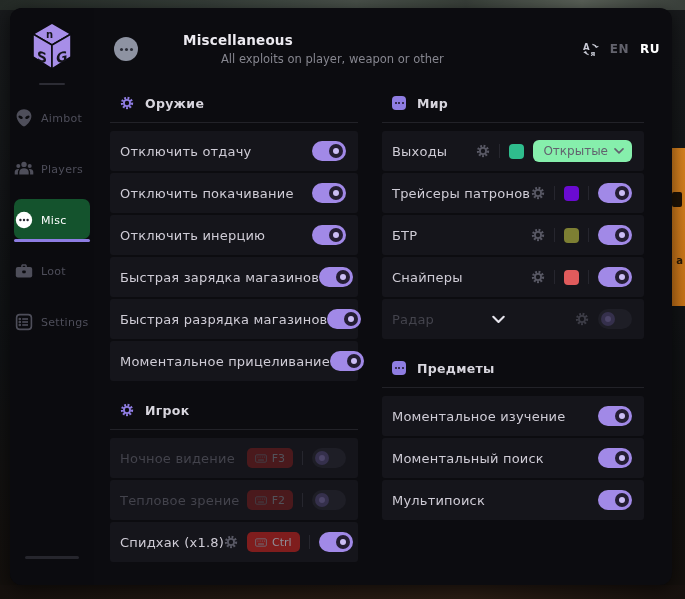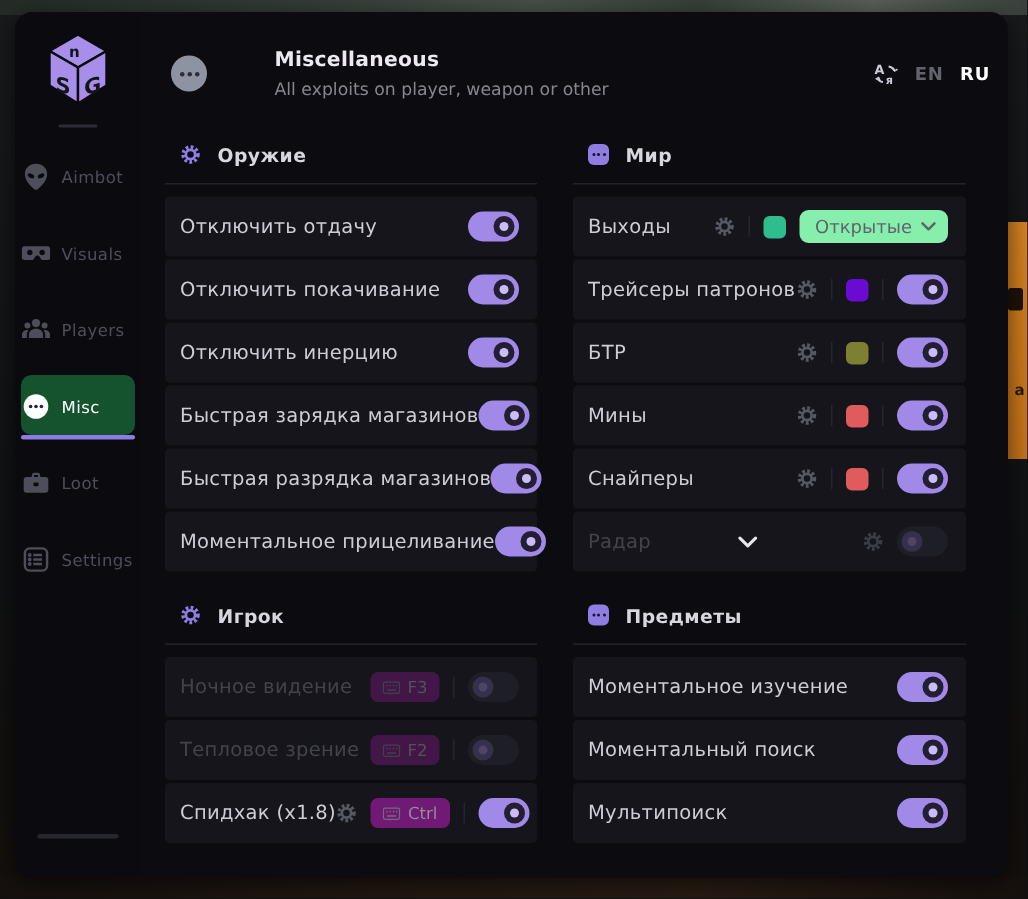--- a/index.html
+++ b/index.html
@@ -40,21 +40,21 @@
   .sidebar-handle{margin-top:auto;margin-bottom:26px;width:54px;height:3px;background:#26262d;border-radius:2px;}
 
   
   .main{flex:1;display:flex;flex-direction:column;padding:0 12px 0 16px;min-width:0;}
   .header{height:82px;display:flex;align-items:center;flex:0 0 82px;gap:32px;}
   .avatar{width:24px;height:24px;border-radius:50%;background:#8e93a2;display:flex;align-items:center;justify-content:center;margin-left:4px;}
   .avatar .dots{display:flex;gap:2px;margin-top:1px;}
   .avatar .dots i{width:3px;height:3px;border-radius:50%;background:#2c2f39;}
   .titles{margin-left:13px;}
   .page-title{font-size:13.5px;font-weight:bold;color:#eceaf0;letter-spacing:.2px;}
-  .page-subtitle{font-size:11.5px;color:#86868f;margin-top:4px;}
+  .page-subtitle{font-size:11.5px;color:#86868f;margin-top:4px;margin-left:38px;}
   .lang{margin-left:auto;display:flex;align-items:center;gap:11px;}
   .lang svg{width:17px;height:17px;color:#c9cbd6;}
   .lang-en{font-size:12px;font-weight:bold;color:#63636d;letter-spacing:.5px;cursor:pointer;}
   .lang-ru{font-size:12px;font-weight:bold;color:#ffffff;letter-spacing:.5px;cursor:pointer;}
 
   .content{display:grid;grid-template-columns:248px 262px;column-gap:24px;align-content:start;}
   .section{margin-bottom:16px;}
   .section-head{display:flex;align-items:center;gap:11px;height:26px;padding-left:10px;}
   .section-head .s-gear{color:#8f7de2;width:14px;height:14px;}
   .dots-square{width:14px;height:14px;border-radius:4px;background:#8f7de2;display:flex;align-items:center;justify-content:center;gap:1.5px;}
@@ -66,21 +66,21 @@
     display:flex;align-items:center;padding:0 12px 0 10px;}
   .row-label{font-size:13px;color:#cfccd6;letter-spacing:.2px;white-space:nowrap;}
   .row.dimmed .row-label{color:#43434c;}
   .row-chevron{margin-left:58px;color:#e6e4ec;display:flex;}
   .row-chevron svg{width:13px;height:13px;}
   .controls{margin-left:auto;display:flex;align-items:center;gap:9px;}
   .ctl-gear{width:14px;height:14px;color:#585864;cursor:pointer;display:flex;}
   .row.dimmed .ctl-gear{color:#3c3c46;}
   .ctl-sep{width:1px;height:14px;background:#26262e;}
   .swatch{width:15px;height:15px;border-radius:4px;cursor:pointer;}
-  .key-badge{height:20px;border-radius:5px;background:#701a75;color:#8f8f99;font-size:11px;
+  .key-badge{height:20px;border-radius:5px;background:#7f1d1d;color:#8f8f99;font-size:11px;
     display:flex;align-items:center;gap:5px;padding:0 8px;cursor:pointer;}
   .key-badge svg{width:12px;height:9px;}
   .row.dimmed .key-badge{opacity:.5;}
   .dropdown{height:22px;border-radius:6px;background:#86efac;color:#62626e;font-size:12px;
     display:flex;align-items:center;gap:6px;padding:0 8px 0 10px;cursor:pointer;}
   .dropdown svg{width:10px;height:10px;}
 
   .toggle{width:34px;height:20px;border-radius:10px;position:relative;cursor:pointer;flex:0 0 34px;}
   .toggle.on{background:#a189e7;}
   .toggle.on .knob{position:absolute;right:3px;top:3px;width:14px;height:14px;border-radius:50%;background:#241d33;}
@@ -113,30 +113,20 @@
     <div class="nav">
         <div class="nav-item">
           <span style="display: flex;">
             <svg viewBox="0 0 20 20" fill="currentColor">
               <path d="M10 1.2C5.7 1.2 2.6 4.3 2.6 8c0 4.5 4.1 8.5 6.3 10.1.6.5 1.6.5 2.2 0C13.3 16.5 17.4 12.5 17.4 8c0-3.7-3.1-6.8-7.4-6.8z"></path>
               <ellipse cx="6.6" cy="9.2" rx="2.4" ry="1.4" fill="#0b0b0f" transform="rotate(28 6.6 9.2)"></ellipse>
               <ellipse cx="13.4" cy="9.2" rx="2.4" ry="1.4" fill="#0b0b0f" transform="rotate(-28 13.4 9.2)"></ellipse>
             </svg>
           </span>
           <span>Aimbot</span>
-        </div>
-        <div class="nav-item">
-          <span style="display: flex;">
-            <svg viewBox="0 0 20 20" fill="currentColor">
-              <path d="M2.2 5.2h15.6c.9 0 1.6.7 1.6 1.6v6c0 .9-.7 1.6-1.6 1.6h-3c-.6 0-1.2-.3-1.5-.8l-.9-1.4c-.7-1.1-2.3-1.1-3 0l-.9 1.4c-.3.5-.9.8-1.5.8h-3C1.3 14.4.6 13.7.6 12.8v-6c0-.9.7-1.6 1.6-1.6z"></path>
-              <circle cx="5.9" cy="9.3" r="1.8" fill="#0b0b0f"></circle>
-              <circle cx="14.1" cy="9.3" r="1.8" fill="#0b0b0f"></circle>
-            </svg>
-          </span>
-          <span>Visuals</span>
         </div>
         <div class="nav-item">
           <span style="display: flex;">
             <svg viewBox="0 0 20 20" fill="currentColor">
               <circle cx="10" cy="5.4" r="2.7"></circle>
               <circle cx="4.3" cy="7" r="2"></circle>
               <circle cx="15.7" cy="7" r="2"></circle>
               <path d="M10 9.2c-2.6 0-4.7 1.7-4.7 3.8v2.4h9.4V13c0-2.1-2.1-3.8-4.7-3.8z"></path>
               <path d="M4.3 10c-2 0-3.6 1.3-3.6 2.9v2.5h3.2v-2.4c0-1 .4-1.9 1.1-2.6-.2-.2-.4-.4-.7-.4zM15.7 10c2 0 3.6 1.3 3.6 2.9v2.5h-3.2v-2.4c0-1-.4-1.9-1.1-2.6.2-.2.4-.4.7-.4z"></path>
             </svg>
@@ -415,37 +405,20 @@
                 </span>
                 <span class="ctl-sep"></span>
                 <span class="swatch" style="background: rgb(125, 127, 51);"></span>
                 <span class="ctl-sep"></span>
                 <div class="toggle on">
                   <div class="knob"></div>
                 </div>
               </div>
             </div>
             <div class="row">
-              <span class="row-label">Мины</span>
-              <div class="controls">
-                <span class="ctl-gear">
-                  <svg viewBox="0 0 20 20" fill="none" stroke="currentColor">
-                    <circle cx="10" cy="10" r="7" stroke-width="3.6" stroke-dasharray="2.6 2.1"></circle>
-                    <circle cx="10" cy="10" r="4.4" stroke-width="2.6"></circle>
-                  </svg>
-                </span>
-                <span class="ctl-sep"></span>
-                <span class="swatch" style="background: rgb(224, 91, 92);"></span>
-                <span class="ctl-sep"></span>
-                <div class="toggle on">
-                  <div class="knob"></div>
-                </div>
-              </div>
-            </div>
-            <div class="row">
               <span class="row-label">Снайперы</span>
               <div class="controls">
                 <span class="ctl-gear">
                   <svg viewBox="0 0 20 20" fill="none" stroke="currentColor">
                     <circle cx="10" cy="10" r="7" stroke-width="3.6" stroke-dasharray="2.6 2.1"></circle>
                     <circle cx="10" cy="10" r="4.4" stroke-width="2.6"></circle>
                   </svg>
                 </span>
                 <span class="ctl-sep"></span>
                 <span class="swatch" style="background: rgb(224, 91, 92);"></span>

